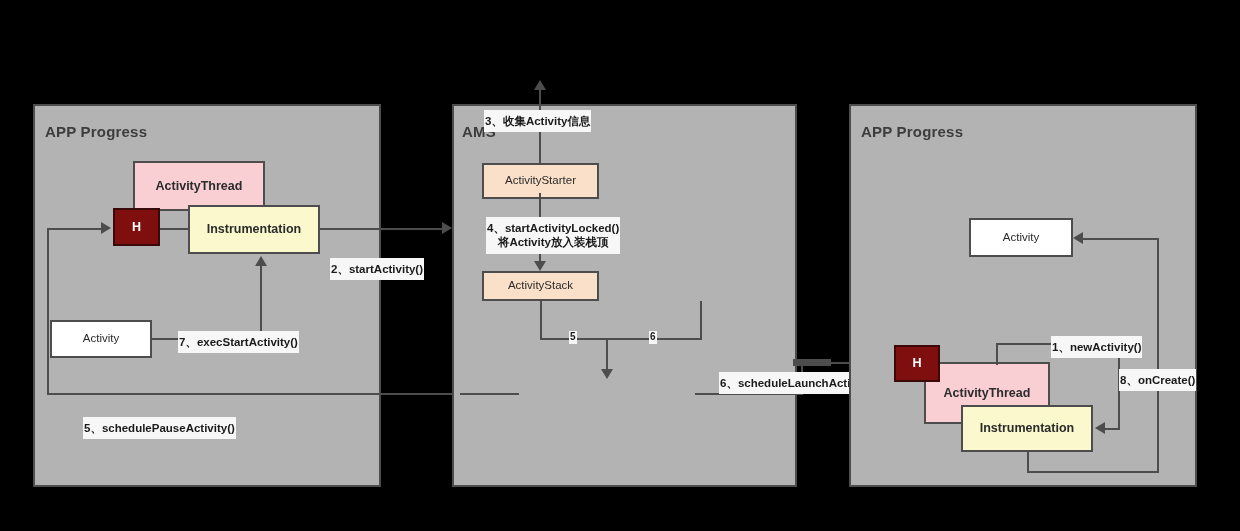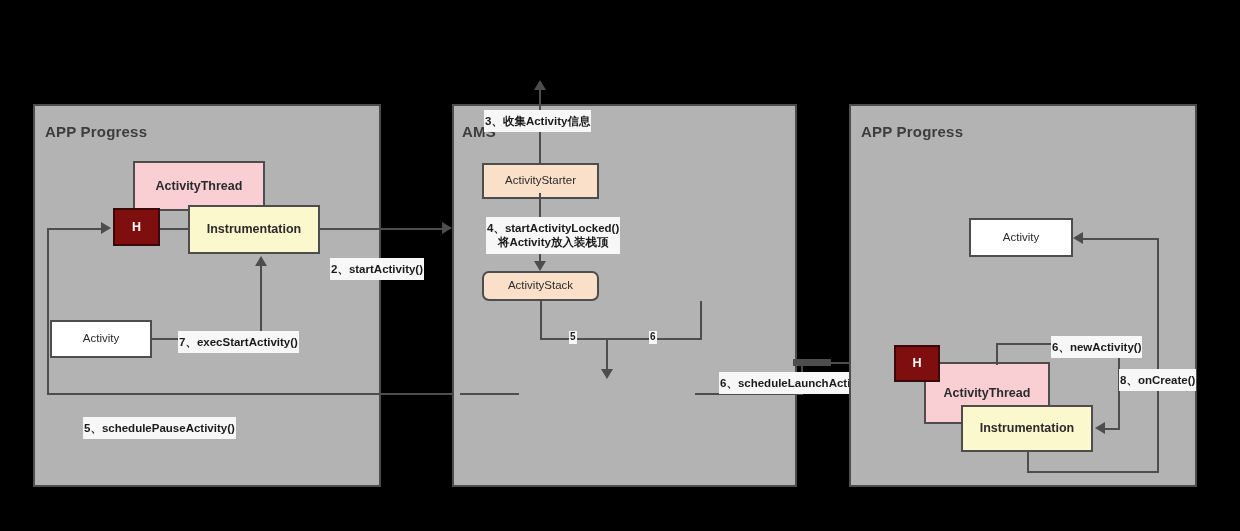--- a/index.html
+++ b/index.html
@@ -109,21 +109,21 @@
   <div class="ln h" style="left:47px;top:228px;width:56px;"></div>
   <div class="arrow right" style="left:101px;top:222px;"></div>
   <div class="elabel" style="left:83px;top:387px;margin-top:30px;">5、schedulePauseActivity()</div>
 
   <div class="panel" style="left:452px;top:104px;width:345px;height:383px;"></div>
   <div class="panel-title" style="left:462px;top:123px;">AMS</div>
 
   <div class="node peach" style="left:482px;top:163px;width:117px;height:36px;">
     <span>ActivityStarter</span>
   </div>
-  <div class="node peach" style="left:482px;top:271px;width:117px;height:30px;border-radius:7px;">
+  <div class="node peach" style="left:482px;top:271px;width:117px;height:30px;">
     <span>ActivityStack</span>
   </div>
 
   <div class="ln v" style="left:539px;top:90px;height:73px;"></div>
   <div class="arrow up" style="left:534px;top:80px;"></div>
   <div class="elabel" style="left:484px;top:110px;">3、收集Activity信息</div>
 
   <div class="ln v" style="left:539px;top:193px;height:68px;"></div>
   <div class="arrow down" style="left:534px;top:261px;"></div>
   <div class="elabel two" style="left:474px;top:217px;margin-left:12px;">
@@ -165,21 +165,21 @@
 
   <div class="node yellow" style="left:961px;top:405px;width:132px;height:47px;">
     <span>Instrumentation</span>
   </div>
 
   <div class="ln v" style="left:996px;top:343px;height:22px;"></div>
   <div class="ln h" style="left:996px;top:343px;width:124px;"></div>
   <div class="ln v" style="left:1118px;top:343px;height:85px;"></div>
   <div class="ln h" style="left:1105px;top:428px;width:15px;"></div>
   <div class="arrow left" style="left:1095px;top:422px;"></div>
-  <div class="elabel" style="left:1051px;top:336px;">6、newActivity()</div>
+  <div class="elabel" style="left:1051px;top:336px;">1、newActivity()</div>
 
   <div class="ln v" style="left:1027px;top:452px;height:21px;"></div>
   <div class="ln h" style="left:1027px;top:471px;width:132px;"></div>
   <div class="ln v" style="left:1157px;top:238px;height:233px;"></div>
   <div class="ln h" style="left:1083px;top:238px;width:76px;"></div>
   <div class="arrow left" style="left:1073px;top:232px;"></div>
   <div class="elabel" style="left:1119px;top:369px;">8、onCreate()</div>
 
 </div>
 

